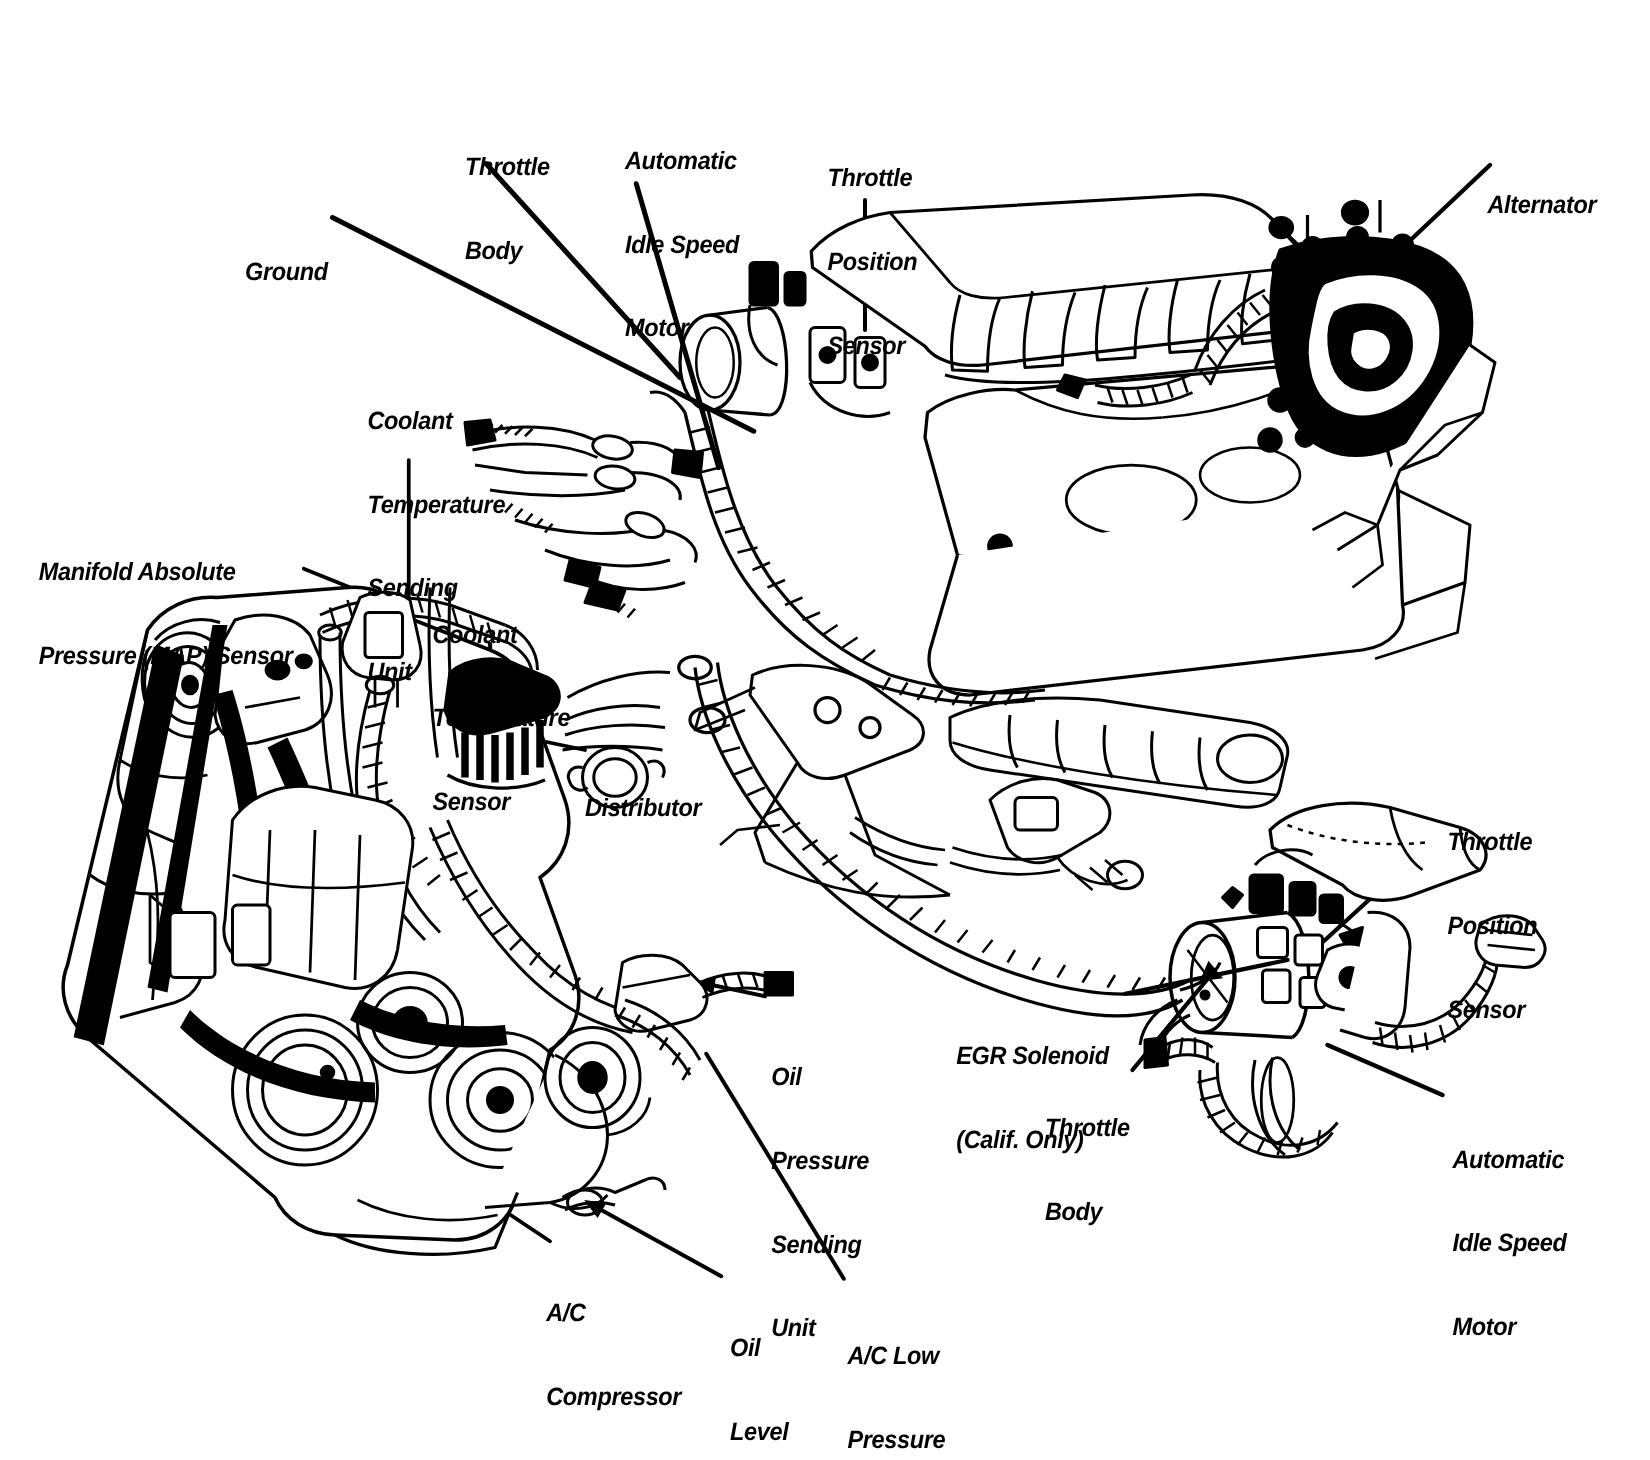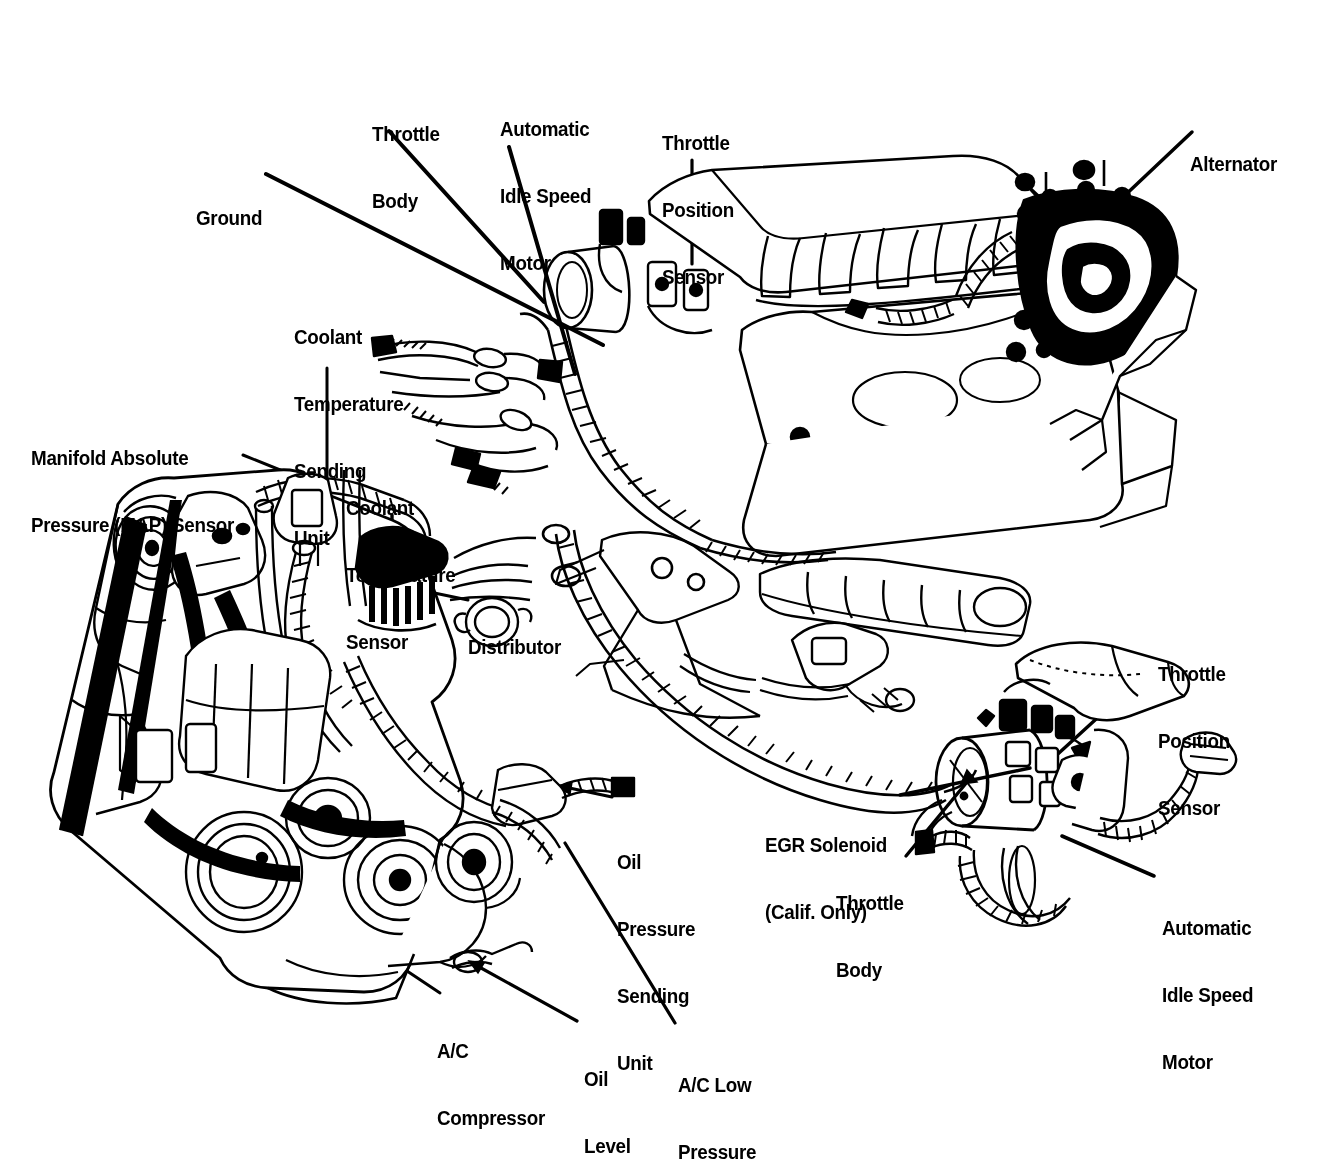--- a/index.html
+++ b/index.html
@@ -1,17 +1,17 @@
 <!DOCTYPE html>
 <html><head>
 <meta charset="utf-8">
 <style>
   html,body{margin:0;padding:0;background:#ffffff;}
   #page{position:relative;width:1320px;height:1168px;background:#ffffff;overflow:hidden;
-        font-family:"Liberation Sans","DejaVu Sans",sans-serif;}
+        font-family:"Liberation Sans","DejaVu Sans",sans-serif;font-style:italic;}
   #art{position:absolute;left:0;top:0;width:1320px;height:1168px;}
   .lbl{position:absolute;color:#000;font-weight:700;font-size:20px;line-height:1.12;
        letter-spacing:-0.3px;white-space:pre;font-family:"Liberation Sans","DejaVu Sans",sans-serif;
        transform:scaleX(0.94);transform-origin:left top;}
 </style>
 </head>
 <body>
 
 <div id="page">
 

